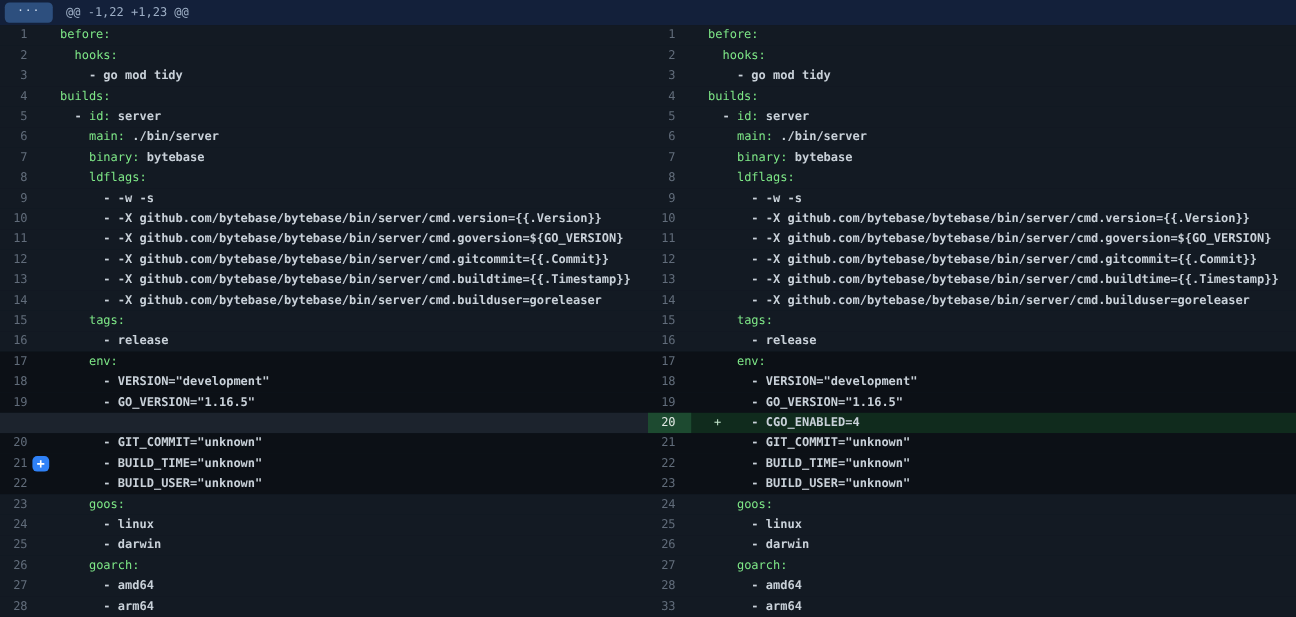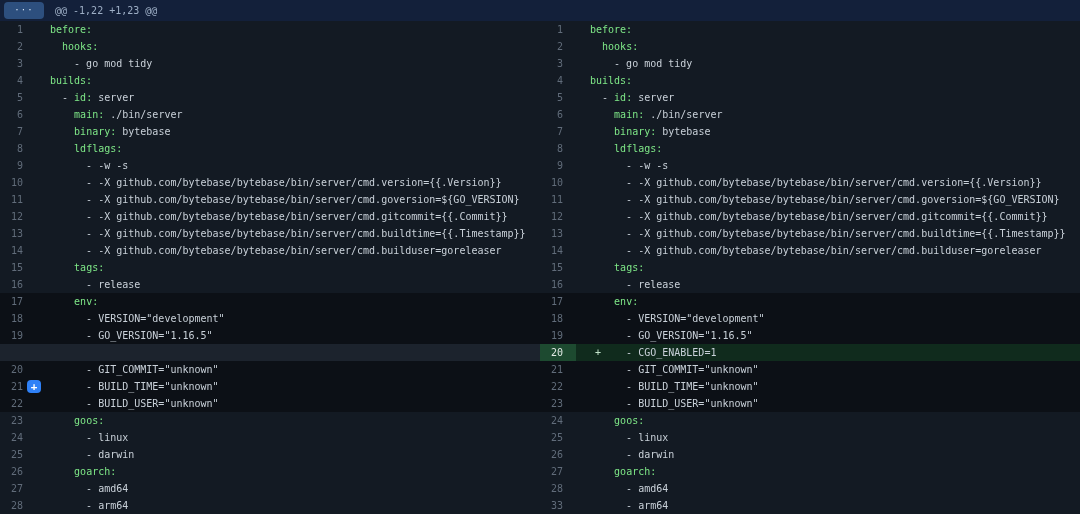--- a/index.html
+++ b/index.html
@@ -46,21 +46,21 @@
     color:#616c7a; line-height:17px; cursor:pointer;
   }
   .row.add .num {
     background:#1d4a30; color:#e1e9e4;
   }
   .code {
     flex:1; padding-left:14px; line-height:17px;
     color:#c9d1d9; white-space:pre; overflow:hidden;
   }
   .k { color:#7ee787; }
-  .p { color:#c9d1d9; }
+  .p { color:#c9d1d9;font-weight:bold; }
 
   .marker {
     position:absolute; left:55px; top:0;
     color:#c3e5cc; line-height:17px;
   }
   .comment-btn {
     position:absolute; left:27px; top:2px;
     width:14px; height:13px;
     background:#2f81f7; border:none; border-radius:4px;
     color:#ffffff; font-size:11px; font-weight:bold; line-height:11px;
@@ -121,21 +121,21 @@
         <div class="row ctx"><span class="num">10</span><span class="code"><span class="p">      - -X github.com/bytebase/bytebase/bin/server/cmd.version={{.Version}}</span></span></div>
         <div class="row ctx"><span class="num">11</span><span class="code"><span class="p">      - -X github.com/bytebase/bytebase/bin/server/cmd.goversion=${GO_VERSION}</span></span></div>
         <div class="row ctx"><span class="num">12</span><span class="code"><span class="p">      - -X github.com/bytebase/bytebase/bin/server/cmd.gitcommit={{.Commit}}</span></span></div>
         <div class="row ctx"><span class="num">13</span><span class="code"><span class="p">      - -X github.com/bytebase/bytebase/bin/server/cmd.buildtime={{.Timestamp}}</span></span></div>
         <div class="row ctx"><span class="num">14</span><span class="code"><span class="p">      - -X github.com/bytebase/bytebase/bin/server/cmd.builduser=goreleaser</span></span></div>
         <div class="row ctx"><span class="num">15</span><span class="code"><span class="p">    </span><span class="k">tags:</span></span></div>
         <div class="row ctx"><span class="num">16</span><span class="code"><span class="p">      - release</span></span></div>
         <div class="row dim"><span class="num">17</span><span class="code"><span class="p">    </span><span class="k">env:</span></span></div>
         <div class="row dim"><span class="num">18</span><span class="code"><span class="p">      - VERSION="development"</span></span></div>
         <div class="row dim"><span class="num">19</span><span class="code"><span class="p">      - GO_VERSION="1.16.5"</span></span></div>
-        <div class="row add"><span class="num">20</span><span class="code"><span class="p">      - CGO_ENABLED=1</span></span><span class="marker">+</span></div>
+        <div class="row add"><span class="num">20</span><span class="code"><span class="p">      - CGO_ENABLED=4</span></span><span class="marker">+</span></div>
         <div class="row dim"><span class="num">21</span><span class="code"><span class="p">      - GIT_COMMIT="unknown"</span></span></div>
         <div class="row dim"><span class="num">22</span><span class="code"><span class="p">      - BUILD_TIME="unknown"</span></span></div>
         <div class="row dim"><span class="num">23</span><span class="code"><span class="p">      - BUILD_USER="unknown"</span></span></div>
         <div class="row ctx"><span class="num">24</span><span class="code"><span class="p">    </span><span class="k">goos:</span></span></div>
         <div class="row ctx"><span class="num">25</span><span class="code"><span class="p">      - linux</span></span></div>
         <div class="row ctx"><span class="num">26</span><span class="code"><span class="p">      - darwin</span></span></div>
         <div class="row ctx"><span class="num">27</span><span class="code"><span class="p">    </span><span class="k">goarch:</span></span></div>
         <div class="row ctx"><span class="num">28</span><span class="code"><span class="p">      - amd64</span></span></div>
         <div class="row ctx"><span class="num">33</span><span class="code"><span class="p">      - arm64</span></span></div>
       </div>

